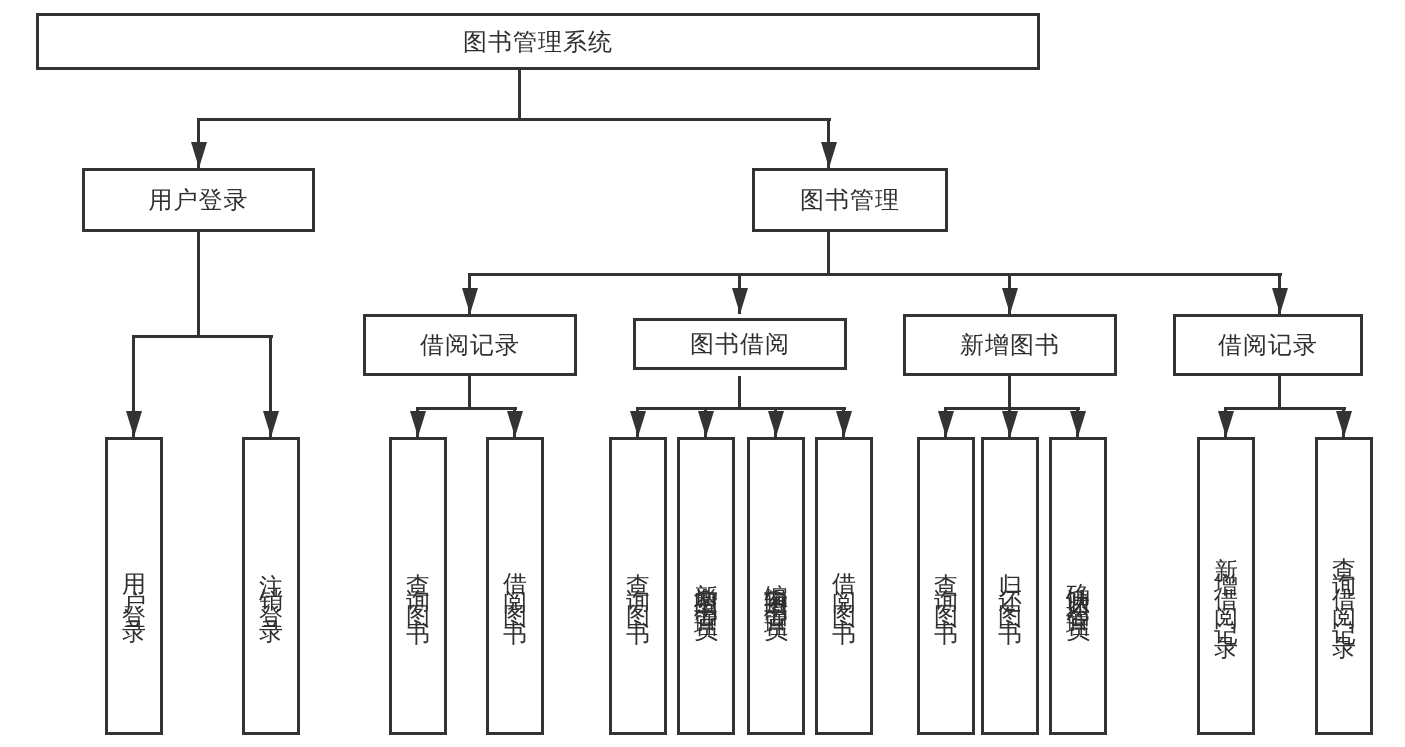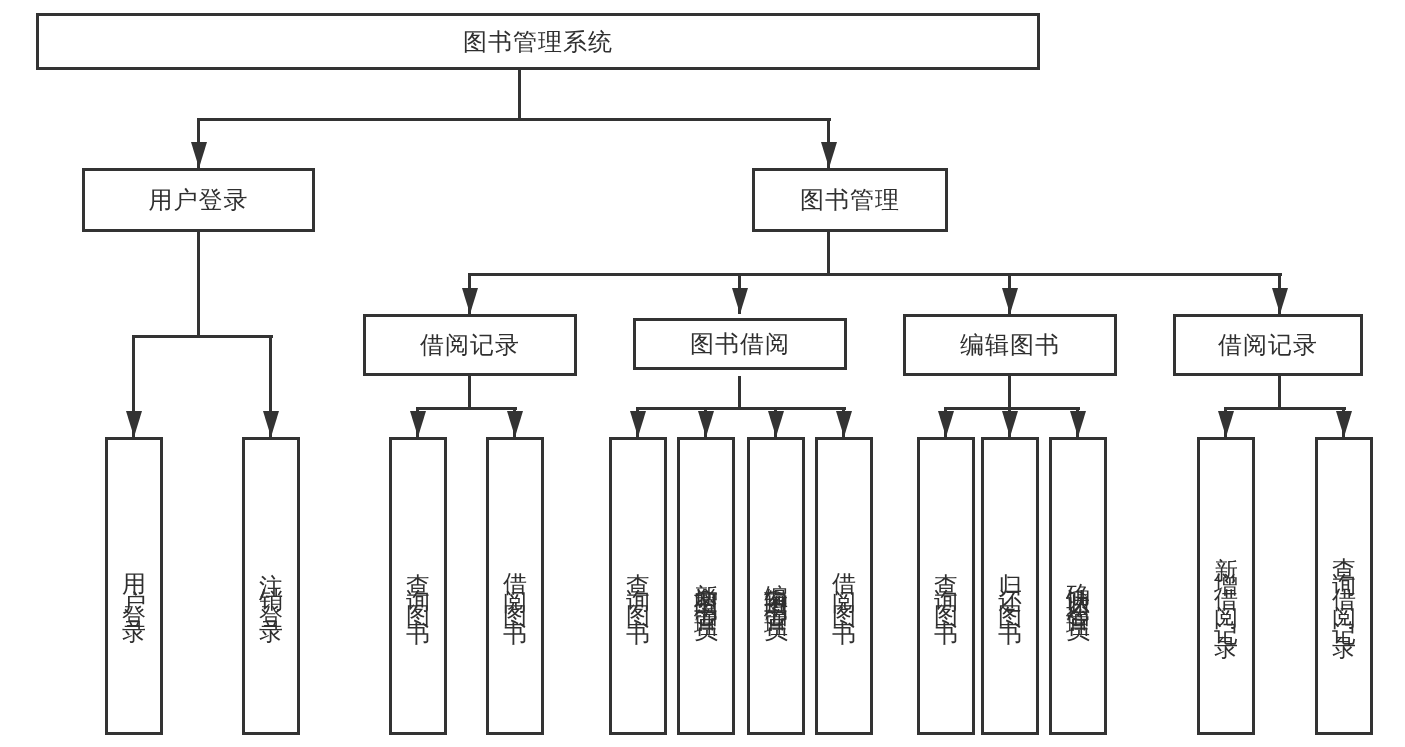--- a/index.html
+++ b/index.html
@@ -70,21 +70,21 @@
   <div class="drop" style="left:1008px;top:273px;height:41px"></div>
   <div class="drop" style="left:1278px;top:273px;height:41px"></div>
 
   <div class="node" style="left:363px;top:314px;width:214px;height:62px">
     <span>借阅记录</span>
   </div>
   <div class="node" style="left:633px;top:318px;width:214px;height:52px">
     <span>图书借阅</span>
   </div>
   <div class="node" style="left:903px;top:314px;width:214px;height:62px">
-    <span>编辑图书</span>
+    <span>新增图书</span>
   </div>
   <div class="node" style="left:1173px;top:314px;width:190px;height:62px">
     <span>借阅记录</span>
   </div>
 
   <div class="stem" style="left:468px;top:376px;height:31px"></div>
   <div class="stem" style="left:738px;top:376px;height:31px"></div>
   <div class="stem" style="left:1008px;top:376px;height:31px"></div>
   <div class="stem" style="left:1278px;top:376px;height:31px"></div>
 

